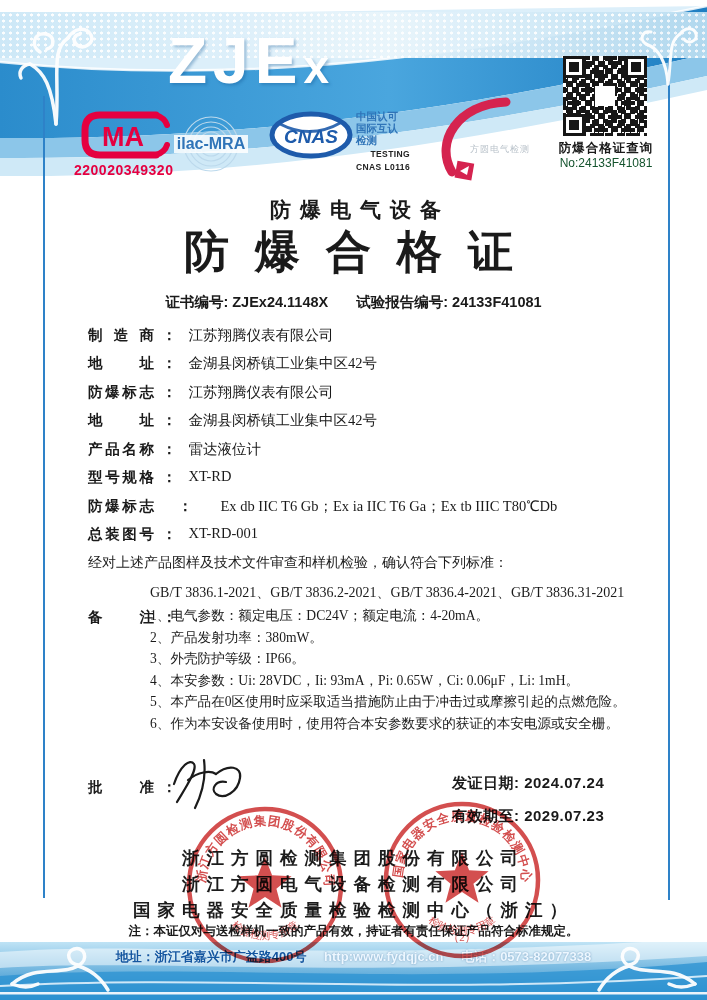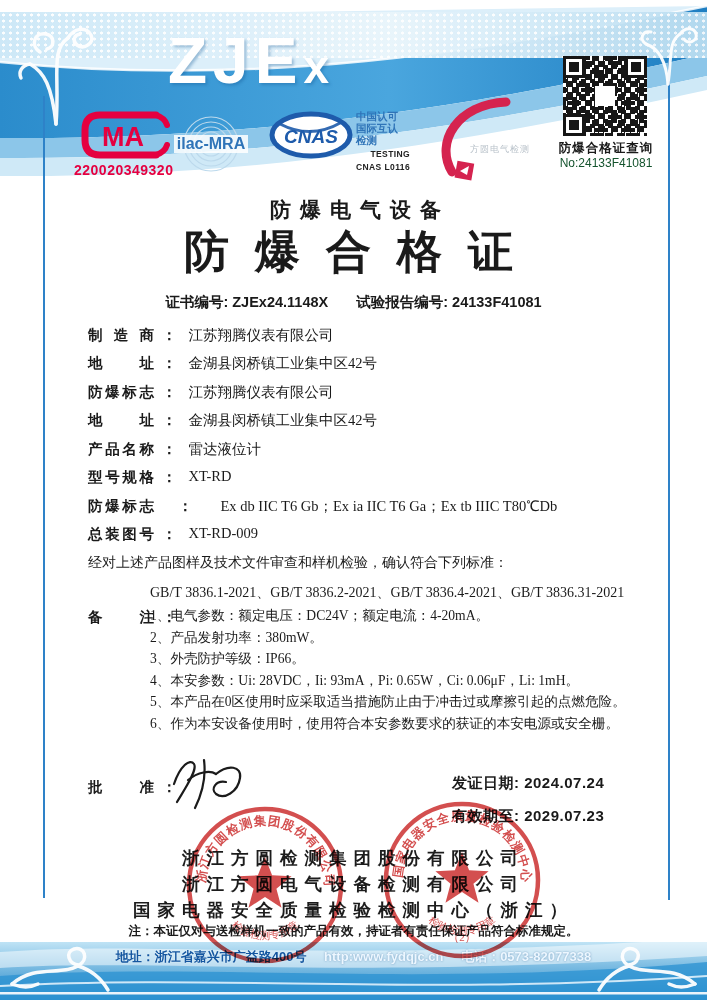--- a/index.html
+++ b/index.html
@@ -212,21 +212,21 @@
       <span class="fvalue">XT-RD</span>
     </div>
   <div class="frow" style="top:497px;gap:16px;">
       <span class="flabel">防爆标志</span>
       <span class="fcolon">：</span>
       <span class="fvalue">Ex db IIC T6 Gb；Ex ia IIC T6 Ga；Ex tb IIIC T80℃Db</span>
     </div>
   <div class="frow" style="top:525px;">
       <span class="flabel">总装图号</span>
       <span class="fcolon">：</span>
-      <span class="fvalue">XT-RD-009</span>
+      <span class="fvalue">XT-RD-001</span>
     </div>
 
   <div class="statement">经对上述产品图样及技术文件审查和样机检验，确认符合下列标准：</div>
   <div class="standards">GB/T 3836.1-2021、GB/T 3836.2-2021、GB/T 3836.4-2021、GB/T 3836.31-2021</div>
 
   <div class="remarks-label">
     <span class="flabel">备注</span>
     <span class="fcolon">：</span>
   </div>
   <div class="ritems">

